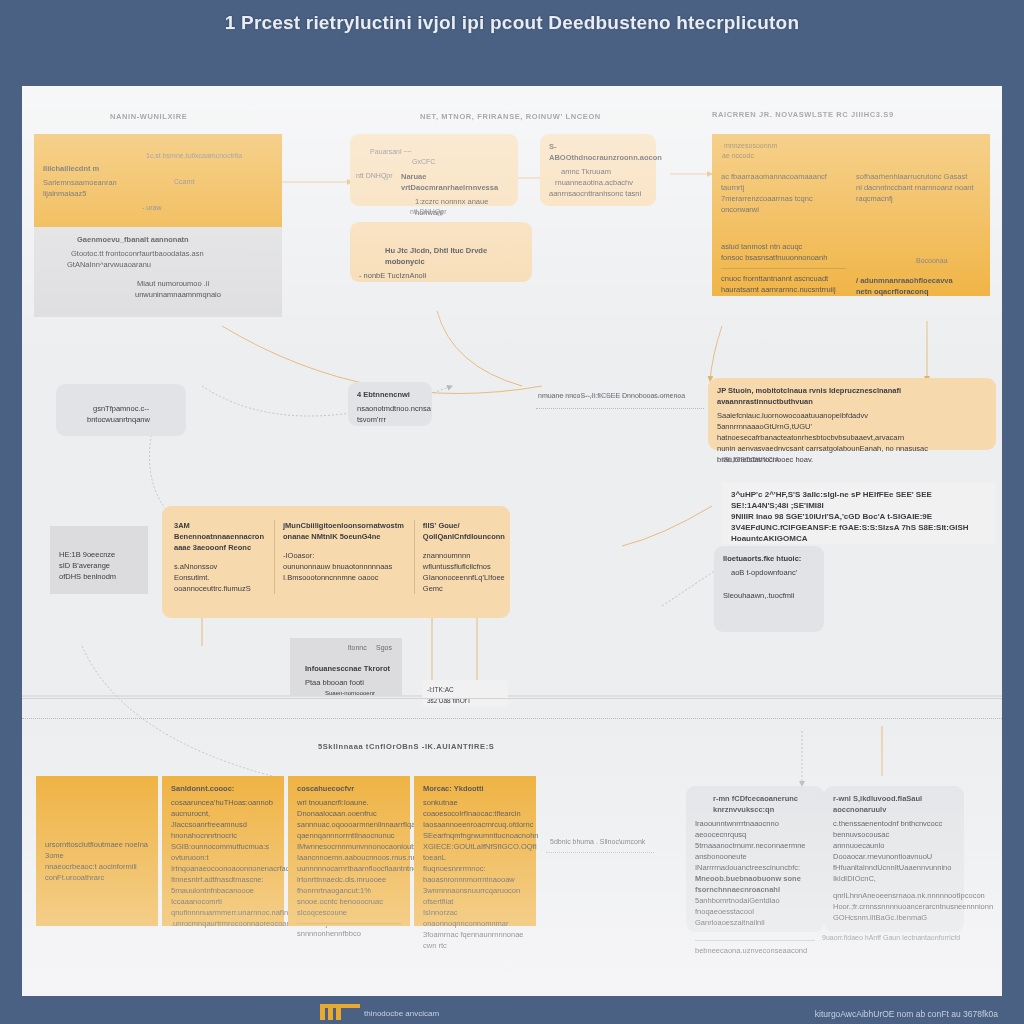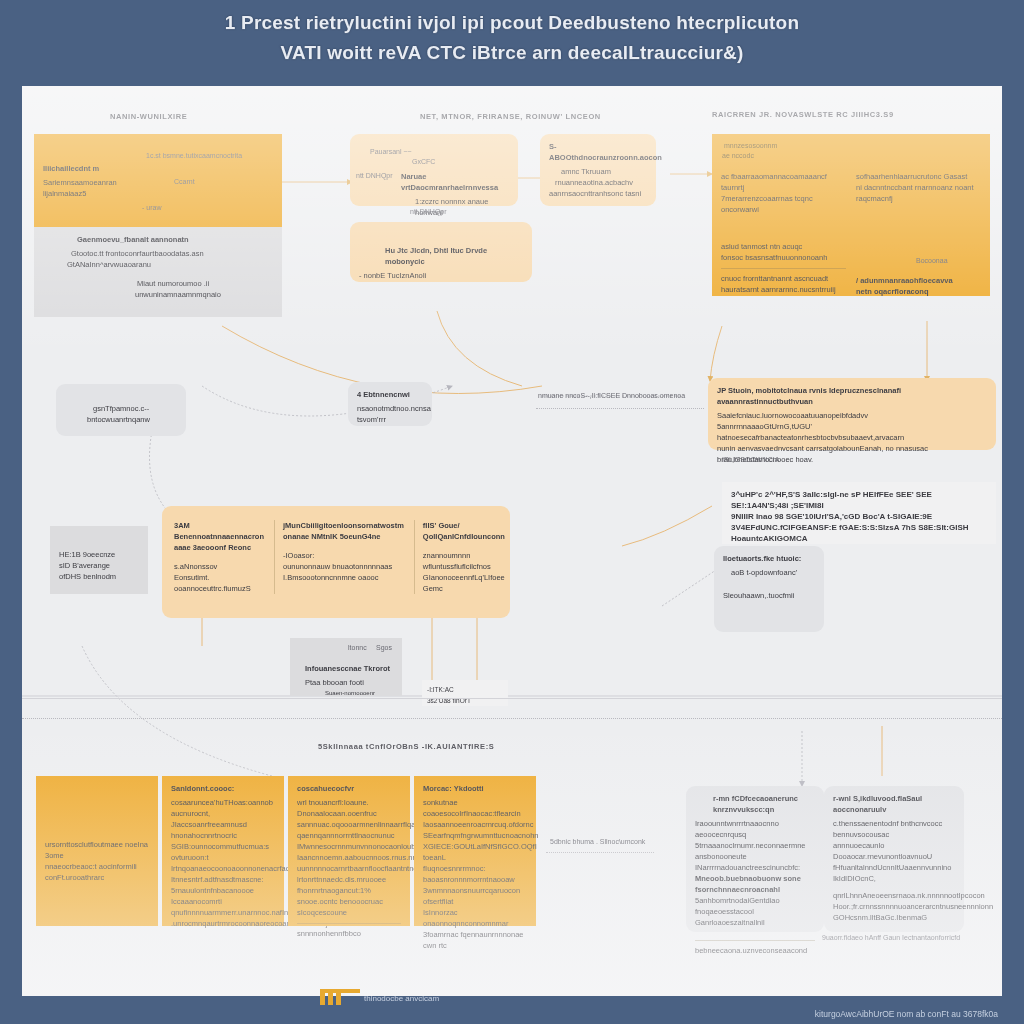--- a/index.html
+++ b/index.html
@@ -44,21 +44,21 @@
   }
   #title .l2{ font-size:19px; }
 
   
   #footer {
     position:absolute; left:0; right:0; bottom:0; height:28px;
     color:#cdd6e4; font-size:9px;
     filter: blur(.3px);
   }
   #logo {
-    position:absolute; left:320px; bottom:19px;
+    position:absolute; left:320px; bottom:4px;
     display:flex; align-items:flex-end; gap:3px;
   }
   .logo-bar{ width:5px; background:#e7a930; }
   .logo-top{
     position:absolute; left:0; top:0; width:40px; height:4px; background:#e7a930;
   }
   #logo-text{
     position:absolute; left:44px; bottom:2px;
     font-size:8px; color:#c8d2e2; white-space:nowrap;
   }
@@ -125,21 +125,20 @@
   .cols > div { flex:1; }
   .vsep { border-left:1px solid rgba(140,120,70,.30); padding-left:8px; }
 </style>
 </head>
 <body>
 
 <div id="frame">
 
   <div id="title">
     <div>1 Prcest rietryluctini ivjol ipi pcout Deedbusteno htecrplicuton</div>
-    <div class="l2">VATI woitt reVA CTC iBtrce arn deecalLtraucciur&amp;)</div>
   </div>
 
   <div id="canvas">
 
     <svg class="links" viewBox="0 0 980 910" preserveAspectRatio="none">
       <defs>
         <marker id="ar" markerWidth="6" markerHeight="6" refX="5" refY="3" orient="auto">
           <path d="M0,0 L6,3 L0,6 z" fill="#e0a94f"></path>
         </marker>
         <marker id="ag" markerWidth="6" markerHeight="6" refX="5" refY="3" orient="auto">

